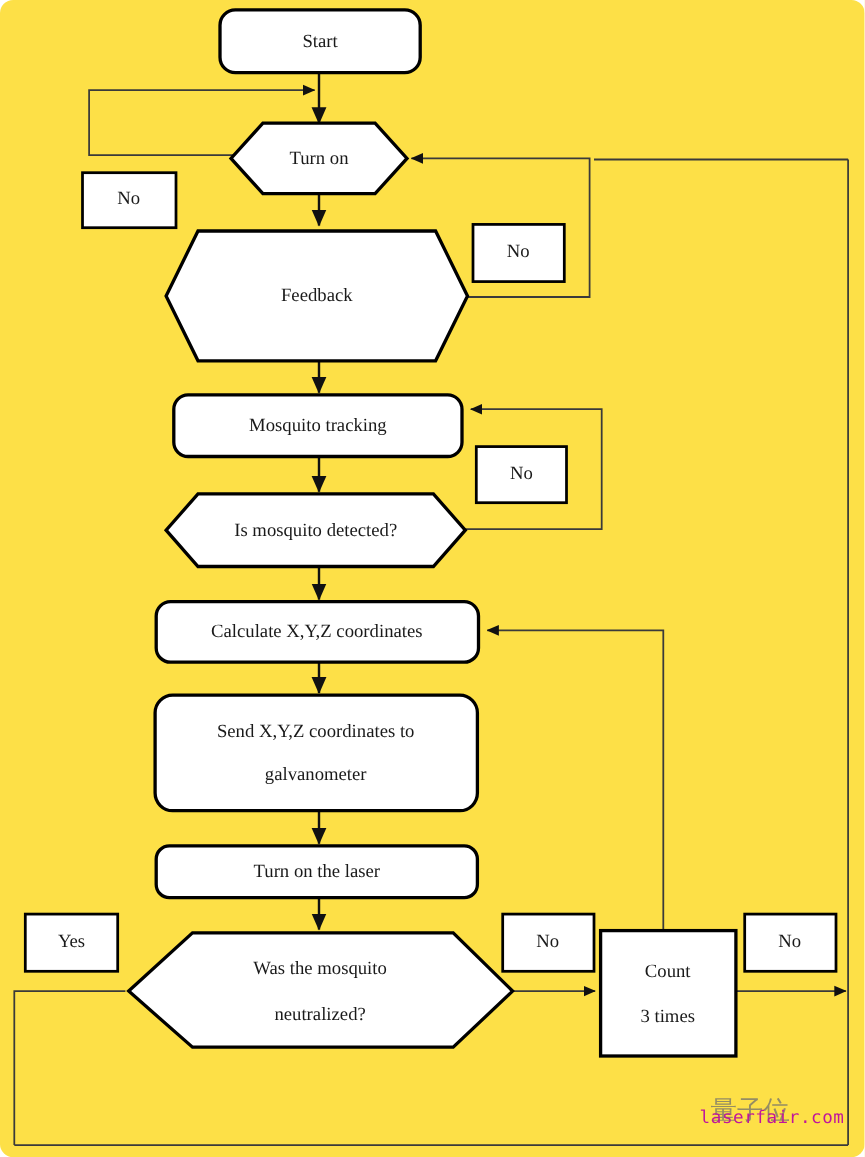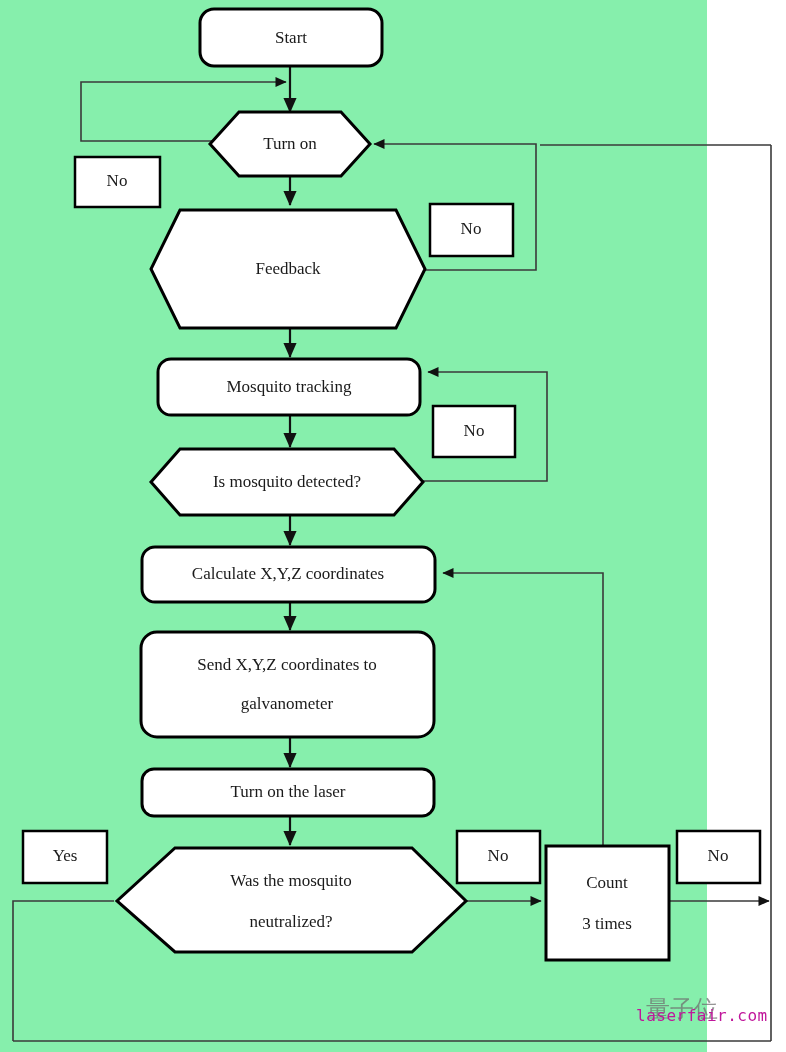--- a/index.html
+++ b/index.html
@@ -8,23 +8,24 @@
     background: #ffffff;
   }
   body {
     width: 786px;
     height: 1052px;
     font-family: "Liberation Serif", "DejaVu Serif", serif;
     overflow: hidden;
   }
   #flowchart-root {
     position: relative;
-    width: 707px;
+    width: 786px;
     height: 1052px;
-    background: #86efac;
+    background: #fde047;
+    border-radius: 12px;
   }
   svg.chart-svg {
     position: absolute;
     left: 0;
     top: 0;
     width: 786px;
     height: 1052px;
   }
   .node-shape {
     fill: #ffffff;

